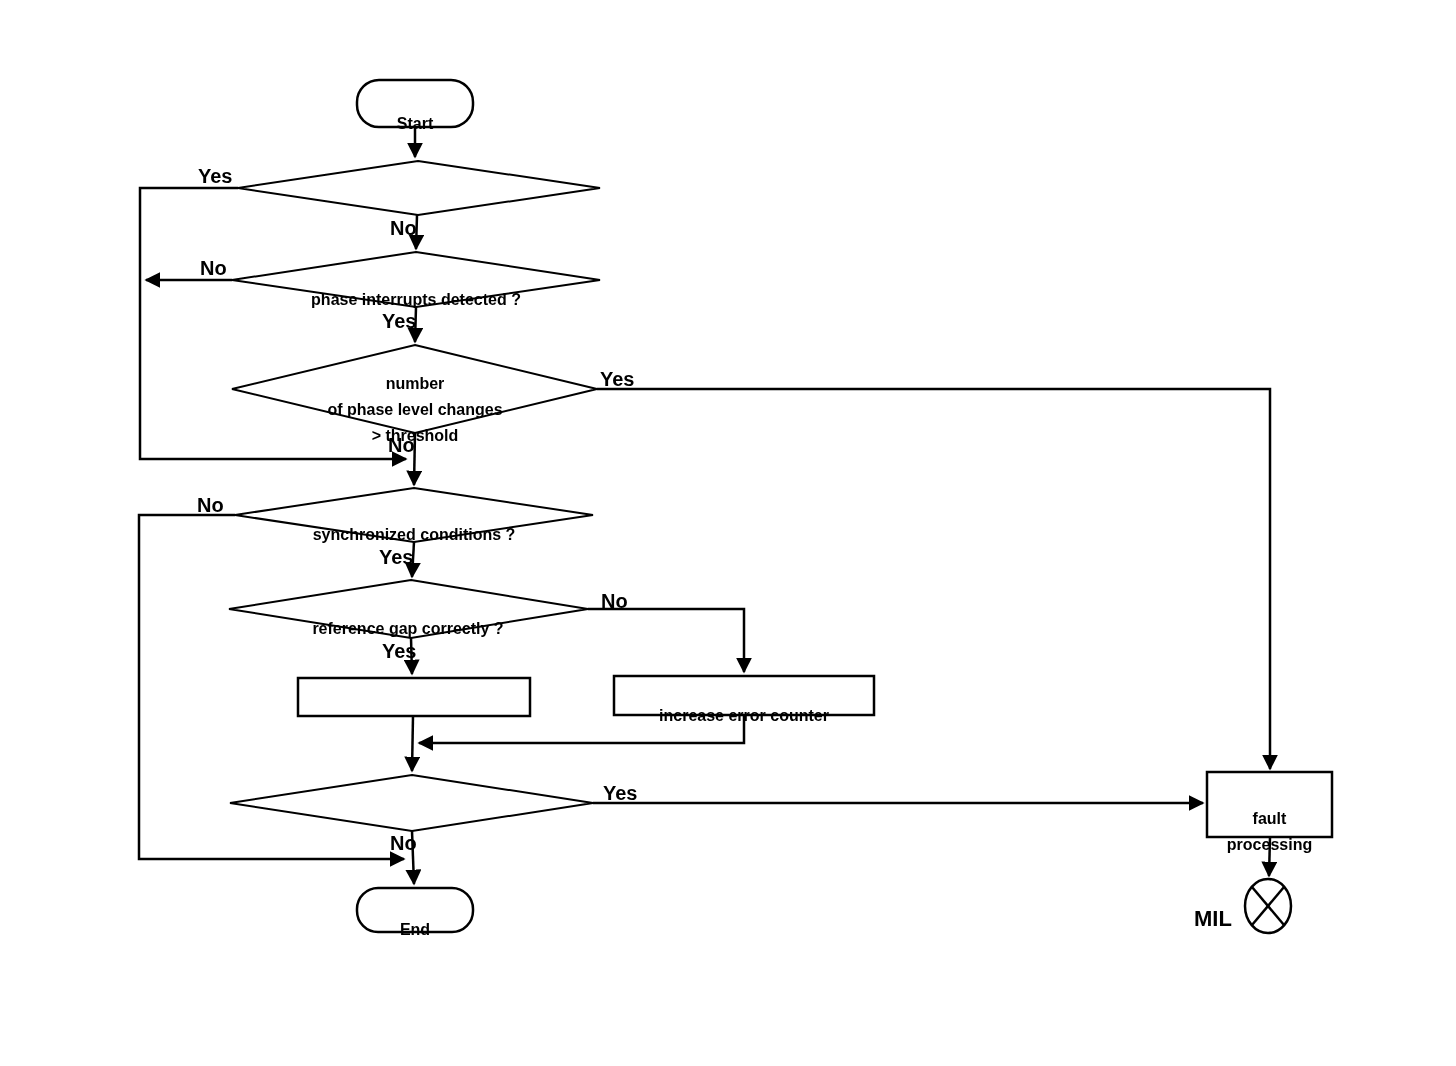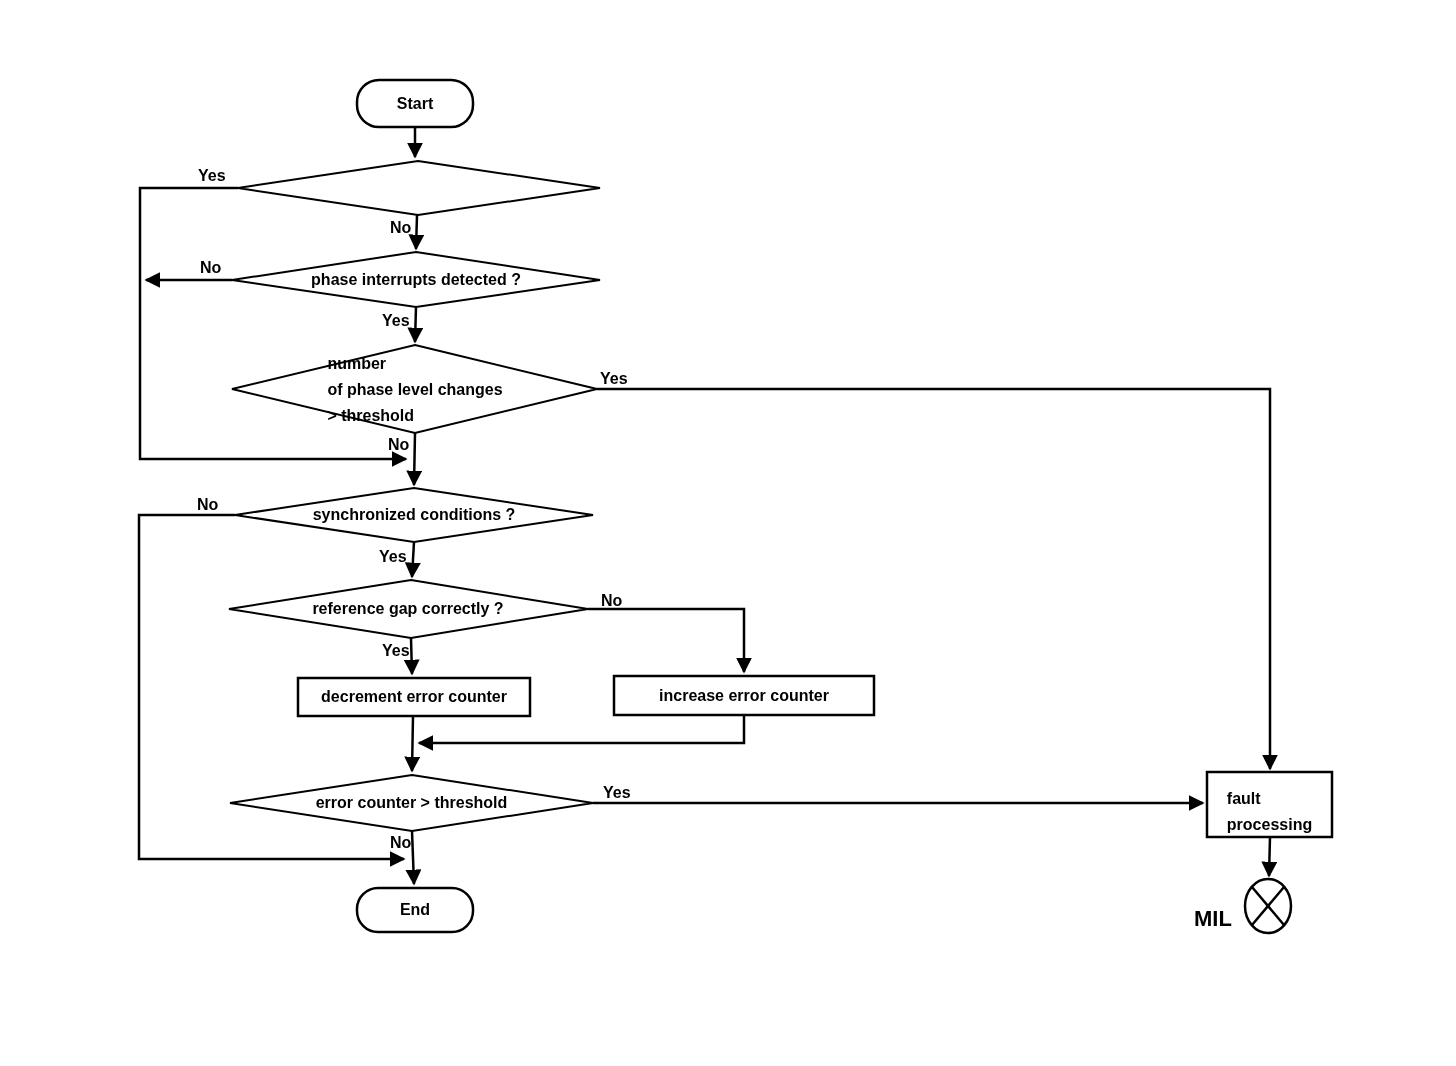--- a/index.html
+++ b/index.html
@@ -1,22 +1,22 @@
 <!DOCTYPE html>
 <html><head>
 <meta charset="utf-8">
 <style>
   html,body{margin:0;padding:0;background:#ffffff;}
   .canvas{position:relative;width:1456px;height:1066px;background:#ffffff;
           font-family:"Liberation Sans",sans-serif;color:#000;overflow:hidden;}
   .canvas svg{position:absolute;left:0;top:0;}
   .node-label{position:absolute;display:flex;align-items:center;justify-content:center;
-              text-align:left;font-size:16px;font-weight:bold;white-space:pre-line;
-              line-height:26px;pointer-events:none;}
-  .edge-label{position:absolute;font-size:16px;font-weight:bold;line-height:18px;
+              text-align:center;font-size:16px;font-weight:bold;white-space:pre-line;
+              line-height:26px;pointer-events:none;margin-top:20px;}
+  .edge-label{position:absolute;font-size:20px;font-weight:bold;line-height:18px;
               pointer-events:none;}
   .mil-label{position:absolute;font-size:22px;font-weight:bold;pointer-events:none;text-align:right;}
 </style>
 </head>
 <body>
 
 <div class="canvas">
 
   <svg width="1456" height="1066" viewBox="0 0 1456 1066">
     <defs>
@@ -63,23 +63,21 @@
     </g>
   </svg>
 
   <div class="node-label" style="left:357px;top:80px;width:116px;height:47px">Start</div>
   <div class="node-label" style="left:242px;top:253px;width:348px;height:54px">phase interrupts detected ?</div>
   <div class="node-label" style="left:242px;top:348px;width:346px;height:84px">number
 of phase level changes
 &gt; threshold</div>
   <div class="node-label" style="left:245px;top:489px;width:338px;height:52px">synchronized conditions ?</div>
   <div class="node-label" style="left:239px;top:581px;width:338px;height:56px">reference gap correctly ?</div>
-  <div class="node-label" style="left:298px;top:678px;width:232px;height:38px">decrement error counter</div>
   <div class="node-label" style="left:614px;top:676px;width:260px;height:39px">increase error counter</div>
-  <div class="node-label" style="left:240px;top:776px;width:343px;height:54px">error counter &gt; threshold</div>
   <div class="node-label" style="left:1207px;top:772px;width:125px;height:79px">fault
 processing</div>
   <div class="node-label" style="left:357px;top:888px;width:116px;height:44px">End</div>
   <div class="mil-label" style="left:1194px;top:906px">MIL</div>
 
   <div class="edge-label" style="left:198px;top:167px">Yes</div>
   <div class="edge-label" style="left:390px;top:219px">No</div>
   <div class="edge-label" style="left:200px;top:259px">No</div>
   <div class="edge-label" style="left:382px;top:312px">Yes</div>
   <div class="edge-label" style="left:600px;top:370px">Yes</div>

